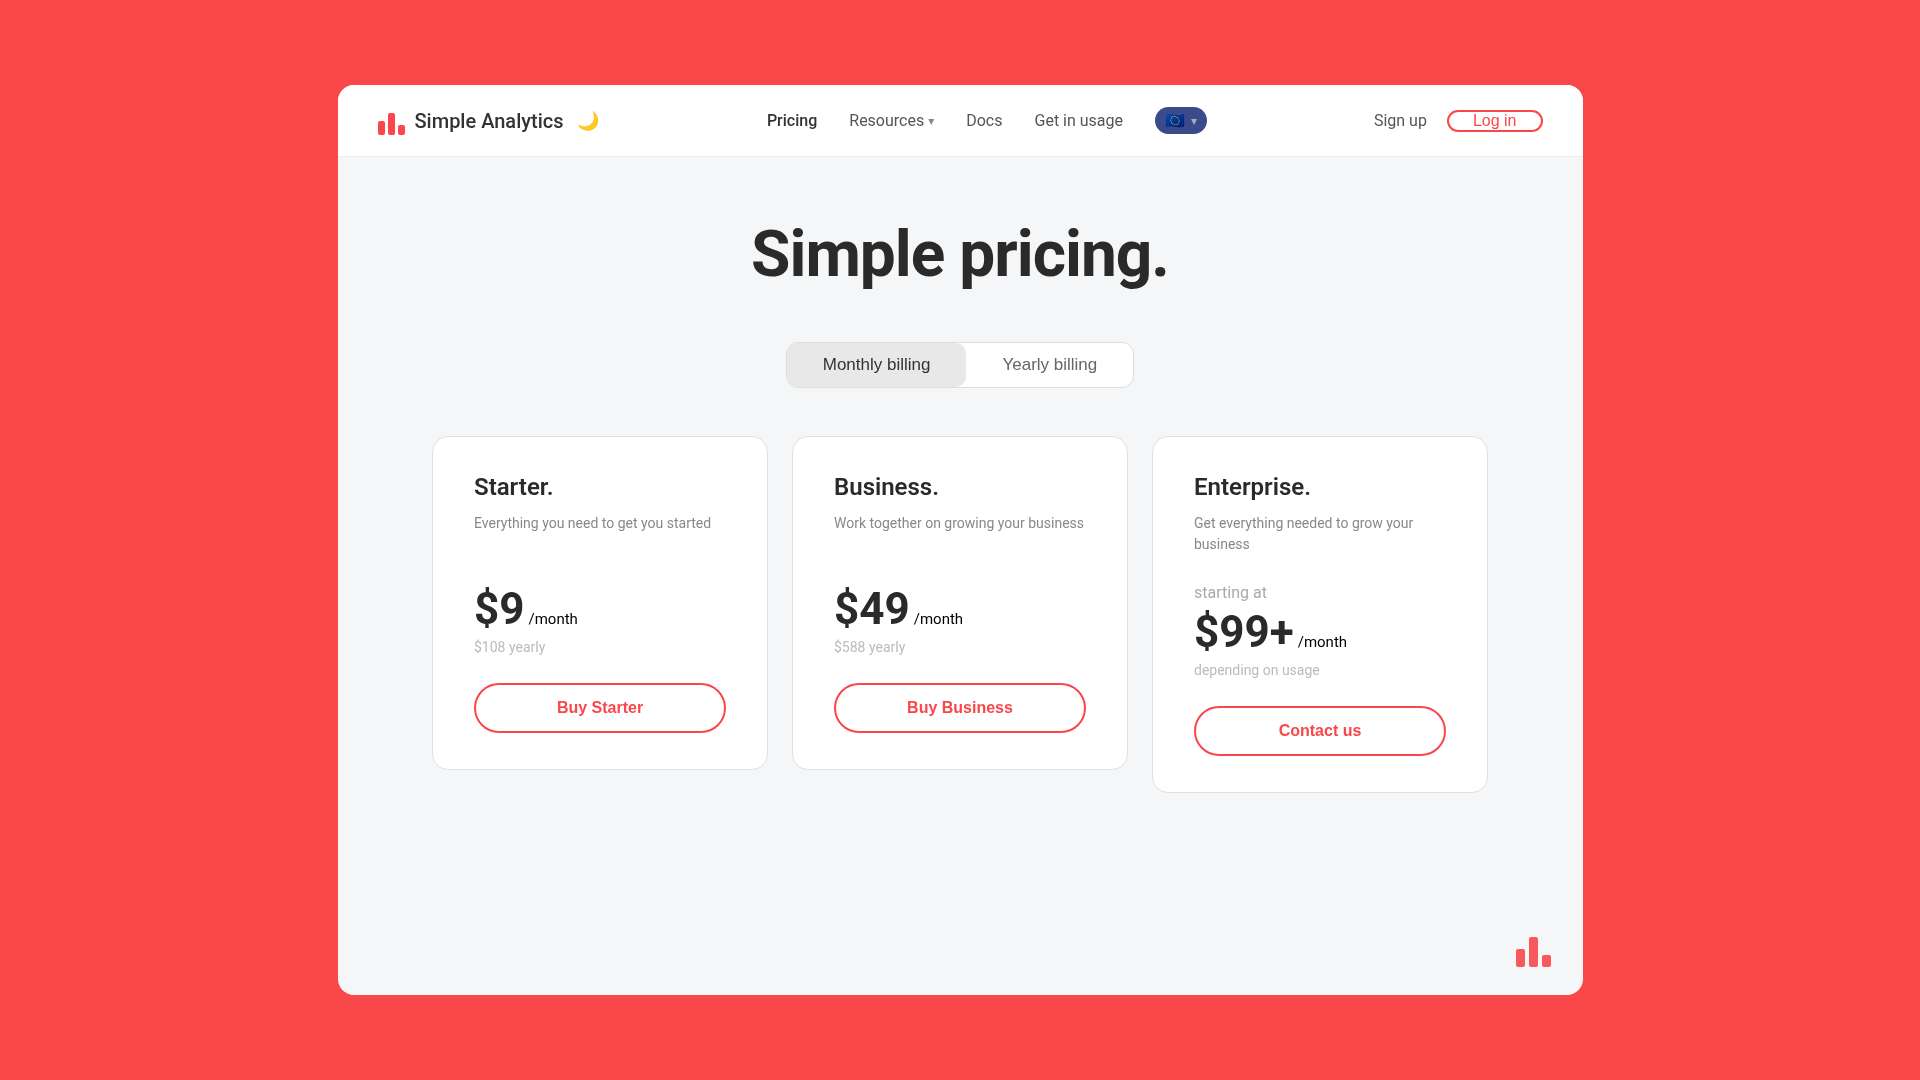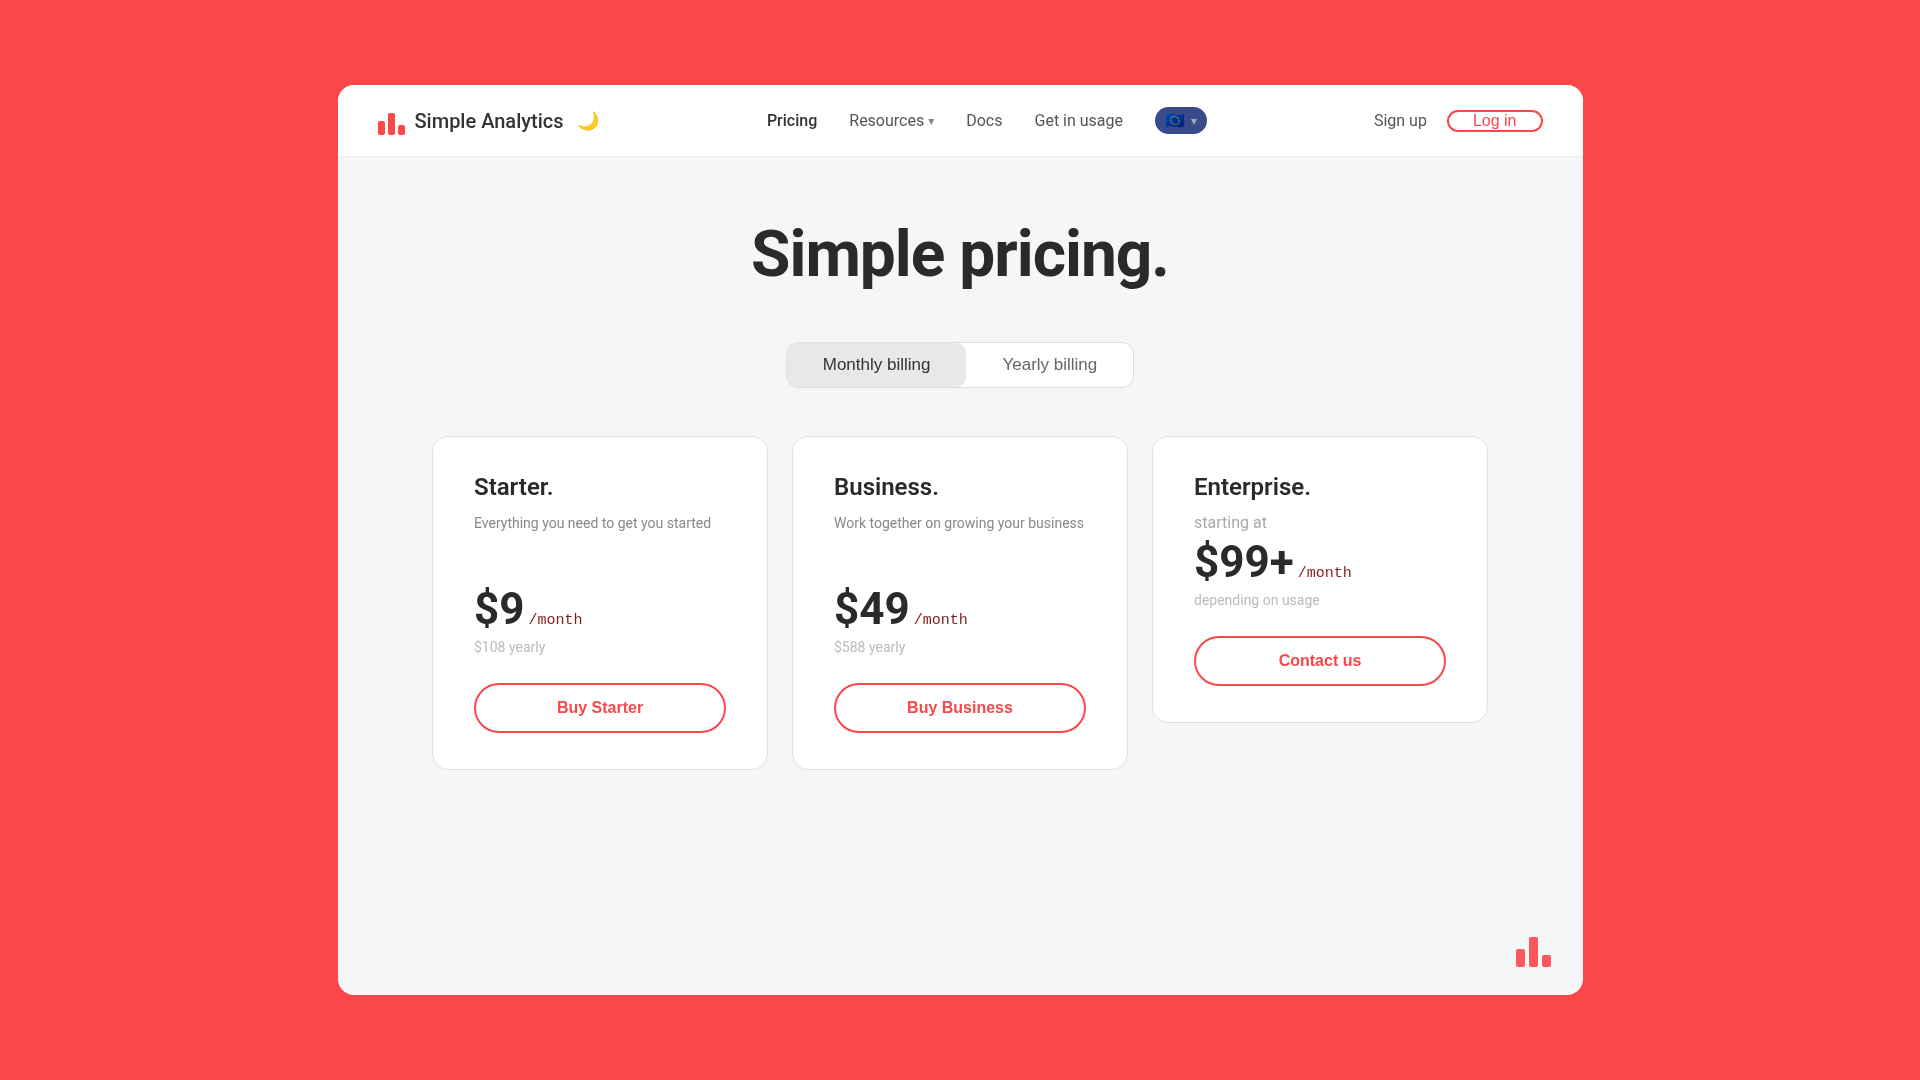--- a/index.html
+++ b/index.html
@@ -202,23 +202,22 @@
       gap: 4px;
       margin-bottom: 4px;
     }
     .price-main {
       font-size: 44px;
       font-weight: 700;
       color: #2a2a2a;
     }
     .price-per {
       font-size: 15px;
-      color: #7f1d1d;
+      color: #000000;
       font-weight: 400;
-      font-family: Liberation Mono, monospace;
     }
     .price-yearly {
       font-size: 14px;
       color: #bbb;
       margin-bottom: 28px;
     }
     .card-btn {
       width: 100%;
       padding: 14px;
       border: 2px solid #F9474A;
@@ -315,20 +314,21 @@
           <div class="price-row">
             <span class="price-main">$49</span>
             <span class="price-per">/month</span>
           </div>
           <div class="price-yearly">$588 yearly</div>
           <button class="card-btn">Buy Business</button>
         </div>
 
         <div class="pricing-card">
           <div class="card-title">Enterprise.</div>
+          <div class="card-desc">Get everything needed to grow your business</div>
           <div class="starting-at">starting at</div>
           <div class="price-row">
             <span class="price-main">$99+</span>
             <span class="price-per">/month</span>
           </div>
           <div class="price-yearly">depending on usage</div>
           <button class="card-btn">Contact us</button>
         </div>
 
       </div>

